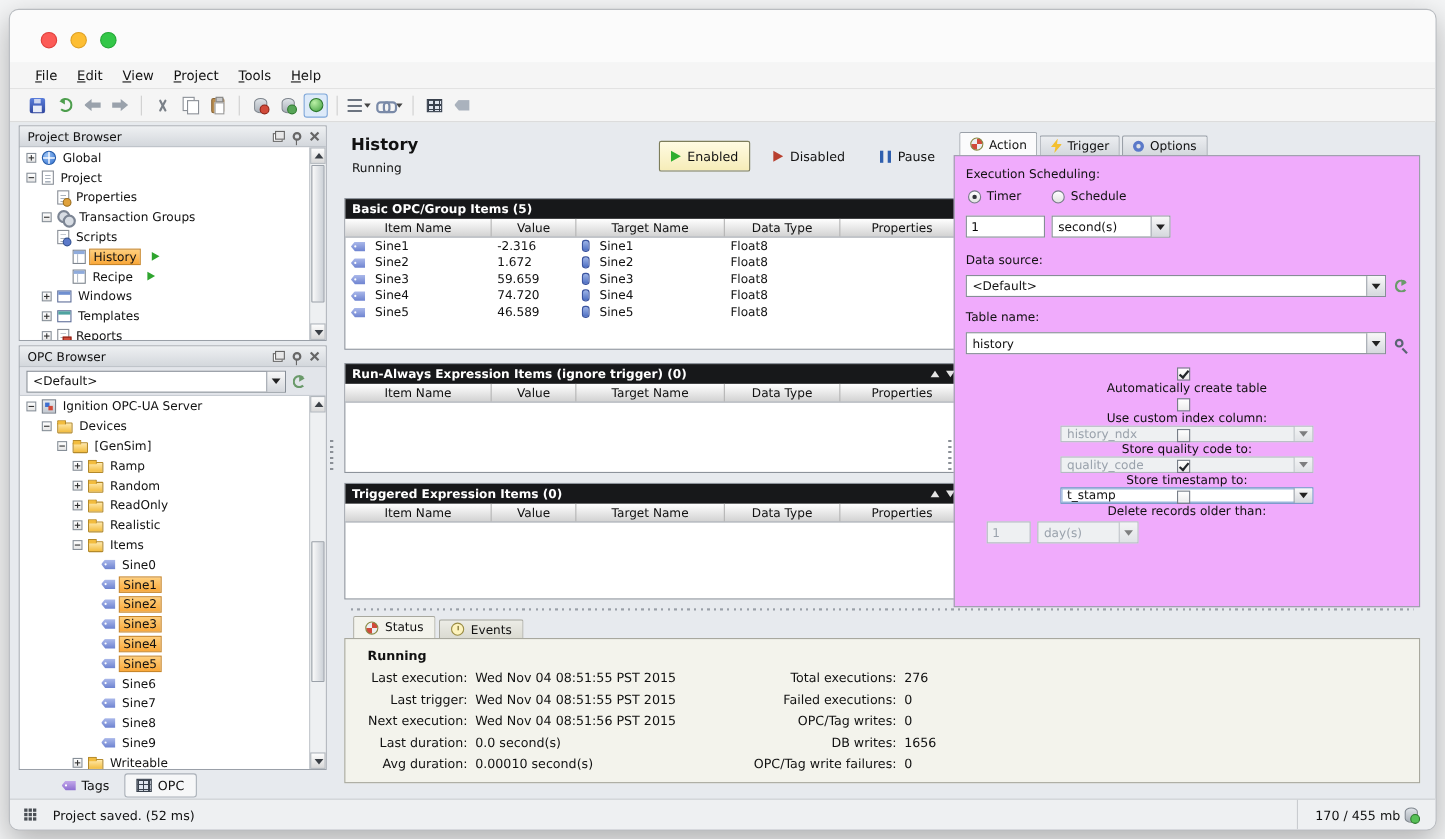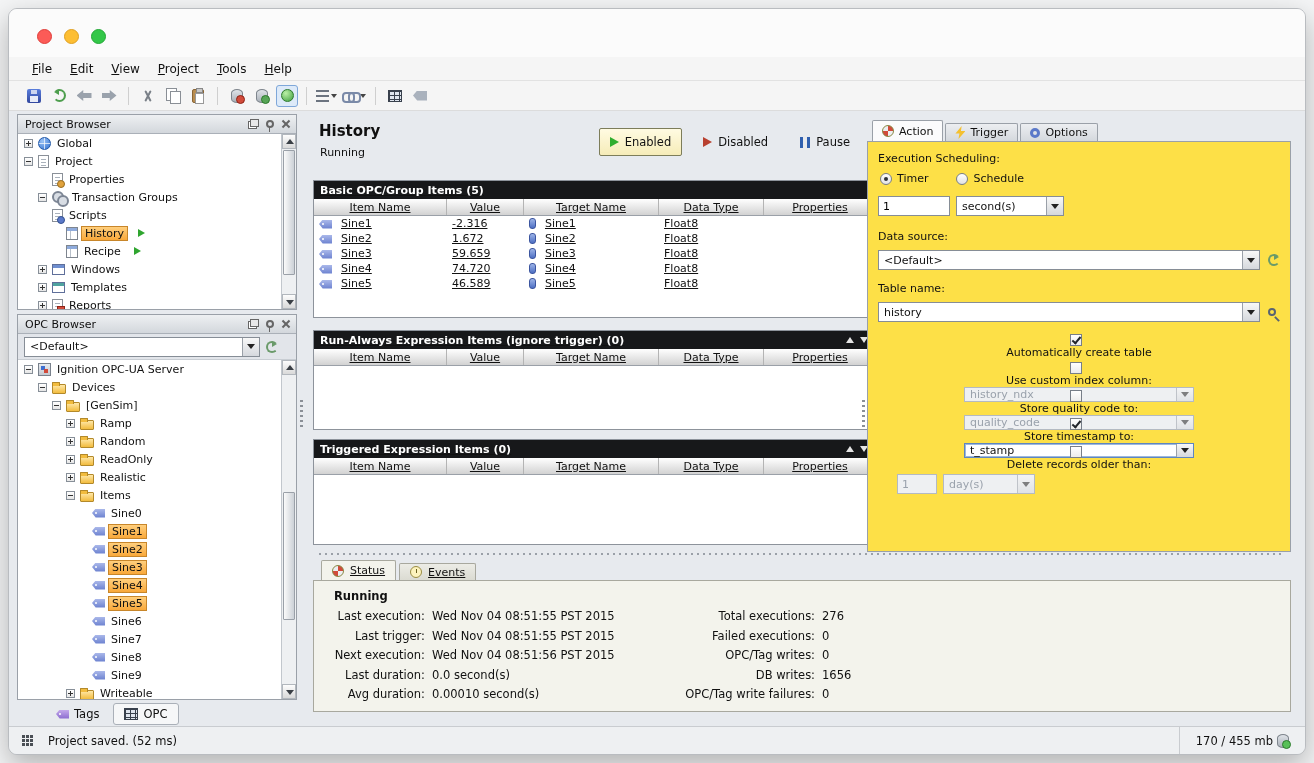--- a/index.html
+++ b/index.html
@@ -143,39 +143,39 @@
 .centercol { position:absolute; left:296px; width:560px; top:0; bottom:0; }
 .gtitle { position:absolute; left:14px; top:10px; font-size:15px; font-weight:bold; }
 .gstatus { position:absolute; left:15px; top:34px; font-size:11px; }
 .statebtns { position:absolute; right:4px; top:16px; display:flex; align-items:center; gap:10px; }
 .stbtn { display:flex; align-items:center; gap:6px; padding:6px 10px; font-size:11.5px; border:1px solid transparent; border-radius:2px; }
 .stbtn.active { background:linear-gradient(#fffbe2,#f6ecb8); border-color:#7d7d5a; }
 .s-play { width:0; height:0; border-top:5px solid transparent; border-bottom:5px solid transparent; border-left:9px solid #2fae2f; }
 .s-stop { width:0; height:0; border-top:5px solid transparent; border-bottom:5px solid transparent; border-left:9px solid #b8402f; }
 .s-pause { width:10px; height:11px; border-left:3.5px solid #2f5fae; border-right:3.5px solid #2f5fae; }
 
-.dtable { position:absolute; left:8px; width:564px; border:1px solid #8d939b; background:#fff;text-decoration:underline; }
+.dtable { position:absolute; left:8px; width:564px; border:1px solid #8d939b; background:#fff; }
 .dt-title { height:18px; background:#17181a; color:#fff; font-weight:bold; display:flex; align-items:center; padding:0 6px; font-size:11px; }
 .dt-title .sp { flex:1; }
 .arr-up { width:0; height:0; border-left:4.5px solid transparent; border-right:4.5px solid transparent; border-bottom:6px solid #e4e4e4; margin-right:6px; }
 .arr-dn { width:0; height:0; border-left:4.5px solid transparent; border-right:4.5px solid transparent; border-top:6px solid #e4e4e4; margin-right:2px; }
 .dt-cols { height:17px; display:flex; background:linear-gradient(#ffffff,#d2d2d2); border-bottom:1px solid #9aa0a8; }
 .dt-cols span { display:flex; align-items:center; justify-content:center; border-right:1px solid #b4b4b4; }
 .w0 { width:133px; } .w1 { width:77px; } .w2 { width:135px; } .w3 { width:105px; } .w4 { flex:1; border-right:none !important; }
 .dt-row { height:15px; display:flex; align-items:center; }
 .dt-row span { display:flex; align-items:center; gap:4px; padding-left:5px; overflow:hidden; }
 .i-colmn { width:7px; height:11px; border-radius:3px; background:linear-gradient(#9db4e8,#4d6ec2); border:1px solid #3c55a0; flex:none; }
 .dt-row .t-tag { margin-top:1px; }
 
 
 .rightcol { position:absolute; left:858px; right:14px; top:8px; height:432px; }
 .rtabs { position:absolute; left:5px; top:0; display:flex; align-items:flex-end; height:21px; z-index:2; }
 .rtab { display:flex; align-items:center; gap:5px; padding:2px 9px; background:linear-gradient(#eceef1,#d4d8dd); border:1px solid #9aa0a8; border-bottom:none; height:18px; margin-right:2px; font-size:11px; border-radius:2px 2px 0 0; }
 .rtab.active { background:#fbfbfc; height:21px; }
-.rbody { position:absolute; left:0; right:0; top:21px; bottom:0; background:#fde047; border:1px solid #9aa0a8; padding:10px 10px 0 10px; }
+.rbody { position:absolute; left:0; right:0; top:21px; bottom:0; background:#f0abfc; border:1px solid #9aa0a8; padding:10px 10px 0 10px; }
 .i-action { width:12px; height:12px; border-radius:50%; border:1px solid #884; flex:none;
   background:conic-gradient(#d14a3a 0 25%,#eceef1 25% 50%,#d14a3a 50% 75%,#eceef1 75%); }
 .i-trigger { width:10px; height:13px; background:#f4c030; clip-path:polygon(62% 0,0 58%,40% 58%,30% 100%,100% 38%,55% 38%); flex:none; }
 .i-options { width:10px; height:10px; border:3px solid #5b79c9; border-radius:50%; flex:none; }
 .i-clock { width:12px; height:12px; border:1px solid #9a8d44; border-radius:50%; background:#fdf3bd; position:relative; flex:none; }
 .i-clock::after { content:''; position:absolute; left:5px; top:2px; width:1px; height:4px; background:#6a5f1e; }
 
 .ap-label { font-size:11px; margin-bottom:7px; }
 .ap-radios { display:flex; gap:28px; margin:0 0 11px 2px; align-items:center; }
 .radio { display:flex; align-items:center; }
@@ -200,21 +200,21 @@
 .cfrow { display:flex; align-items:center; margin-bottom:8px; height:20px;flex-direction:column; }
 .cb { width:12px; height:12px; border:1px solid #777e88; background:linear-gradient(#fff,#ececec); position:relative; margin-right:7px; flex:none; }
 .cb.checked::after { content:''; position:absolute; left:1.5px; top:2px; width:7px; height:3px; border-left:2px solid #22262b; border-bottom:2px solid #22262b; transform:rotate(-50deg); }
 .cflabel { font-size:11px; }
 .grow { flex:1; }
 .cfield { width:230px; }
 .ap-delrow { display:flex; gap:6px; margin:2px 0 0 19px; }
 
 
 .bpanel { position:absolute; left:304px; right:14px; top:448px; height:152px; }
-.btabs { position:absolute; left:8px; top:0; height:20px; display:flex; align-items:flex-end; z-index:2;text-decoration:underline; }
+.btabs { position:absolute; left:8px; top:0; height:20px; display:flex; align-items:flex-end; z-index:2; }
 .btab { display:flex; align-items:center; gap:6px; padding:2px 10px; background:linear-gradient(#ecece6,#dbdbd2); border:1px solid #a8a89e; border-bottom:none; margin-right:3px; height:17px; border-radius:2px 2px 0 0; font-size:11px; }
 .btab.active { background:#f3f3ec; height:20px; }
 .bbody { position:absolute; left:0; right:0; top:20px; bottom:0; background:#f3f3ec; border:1px solid #a8a89e; padding:8px 16px; }
 .sp-running { font-weight:bold; font-size:11.5px; margin:0 0 4px 4px; }
 .sp-cols { display:flex; }
 .sp-col.l { width:330px; }
 .sp-row { display:flex; line-height:19.5px; font-size:11.5px; }
 .sp-row .lab { width:95px; text-align:right; margin-right:7px; flex:none; }
 .sp-col.r .lab { width:155px; }
 

